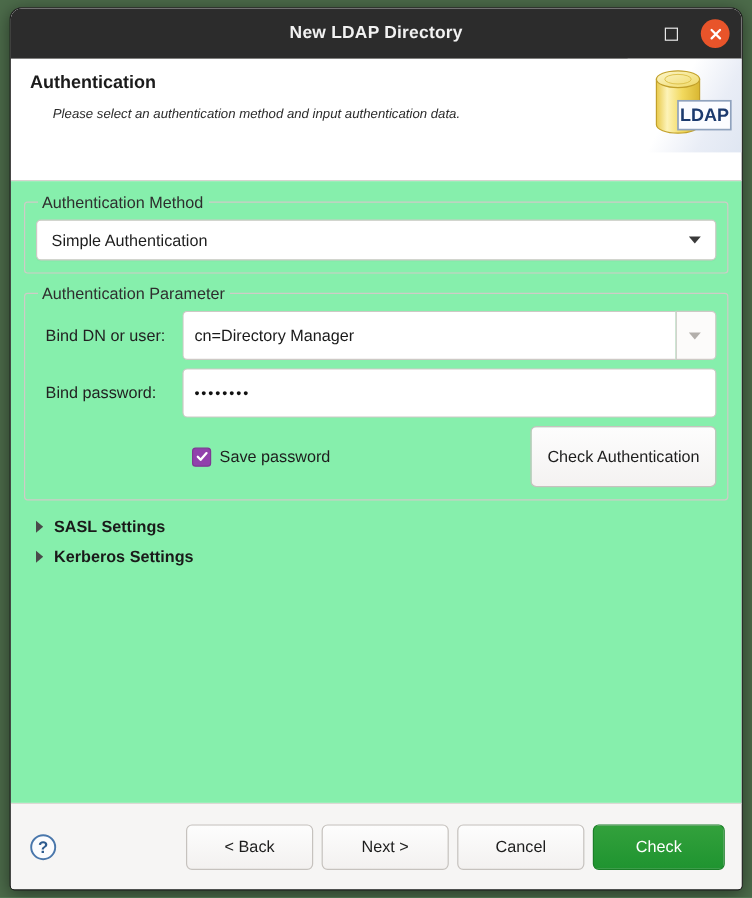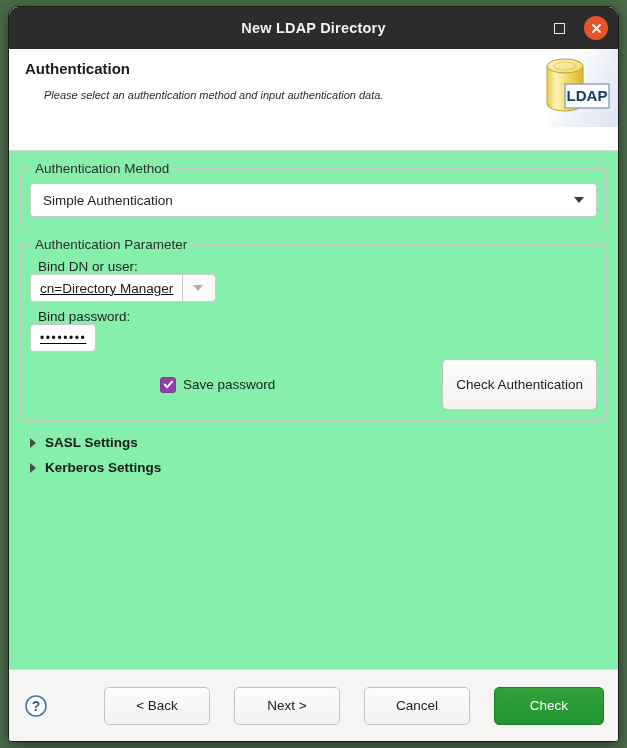--- a/index.html
+++ b/index.html
@@ -148,37 +148,35 @@
     width: 0; height: 0;
     border-left: 5.5px solid transparent;
     border-right: 5.5px solid transparent;
     border-top: 6px solid #3a3a3a;
     margin-right: 2px;
   }
   .caret.dim { border-top-color: #b3afab; }
 
   .field-row {
     display: flex;
-    align-items: flex-start;
+    align-items: center;
     margin-bottom: 7px;
-    flex-direction: column;
   }
   .field-label {
     font-size: 13.5px;
     color: #222;
     width: 122px;
     text-align: left;
     padding-left: 8px;
   }
   .input-wrap {
     flex: 1 1 auto;
     display: flex;
     align-items: stretch;
-    height: 28px;
-    text-decoration: underline;
+    height: 41px;
   }
   .text-input {
     flex: 1 1 auto;
     background: #ffffff;
     border: 1px solid #cdc9c5;
     border-radius: 4px;
     display: flex;
     align-items: center;
     padding: 0 9px;
     font-size: 13.5px;
@@ -274,21 +272,21 @@
   }
   .help-btn {
     width: 26px; height: 26px;
     cursor: pointer;
     display: flex; align-items: center; justify-content: center;
   }
   .footer-buttons {
     margin-left: auto;
     display: flex;
     align-items: flex-start;
-    gap: 24px;
+    gap: 7px;
   }
   .wiz-btn {
     min-width: 106px;
     height: 38px;
     font-size: 13.5px;
     color: #1d1d1d;
     background: linear-gradient(180deg,#fdfdfd 0%, #f3f1f0 100%);
     border: 1px solid #c6c2be;
     border-radius: 5px;
     cursor: pointer;

